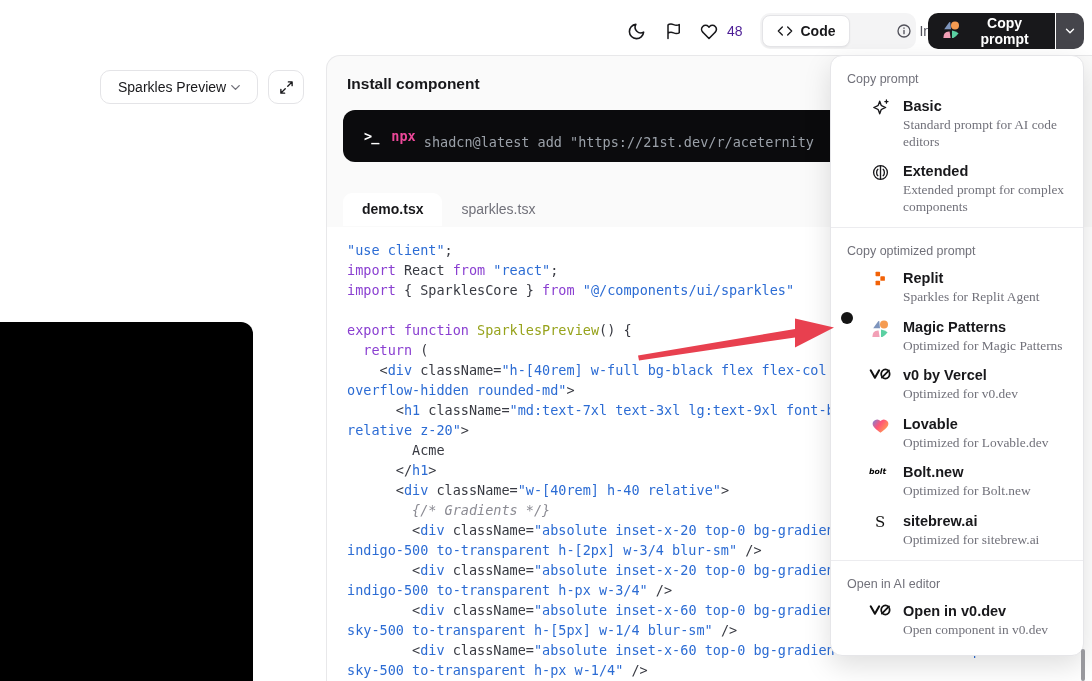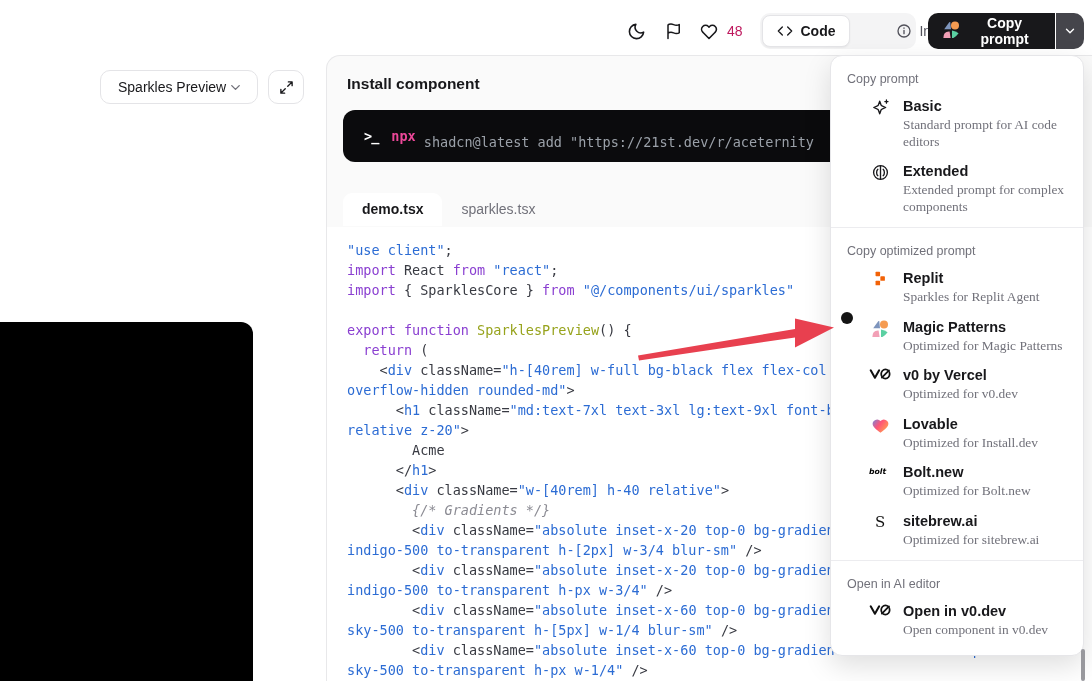--- a/index.html
+++ b/index.html
@@ -2,21 +2,21 @@
 <html><head>
 <meta charset="utf-8">
 <style>
   * { margin:0; padding:0; box-sizing:border-box; }
   html,body { width:1092px; height:681px; }
   body { font-family:"Liberation Sans", sans-serif; background:#ffffff; overflow:hidden; position:relative; color:#18181b; }
   .abs { position:absolute; }
 
   
   .icon-btn { background:transparent; border:none; display:flex; align-items:center; justify-content:center; cursor:pointer; }
-  .like-count { font-size:14px; color:#be185d; }
+  .like-count { font-size:14px; color:#4c1d95; }
   .seg-control { background:#f4f4f5; border-radius:10px; display:flex; align-items:center; padding:2px; height:36px; }
   .seg { display:flex; align-items:center; gap:7px; padding:0 14px; height:32px; border-radius:8px; font-size:14px; color:#52525b; border:1px solid transparent; cursor:pointer; background:transparent; }
   .seg.active { background:#ffffff; border-color:#e4e4e7; color:#18181b; font-weight:600; box-shadow:0 1px 2px rgba(0,0,0,.05); }
   .split-btn { display:flex; height:36px; }
   .split-main { display:flex; align-items:center; gap:9px; background:#18181b; color:#fff; font-size:14px; font-weight:600; padding:0 16px 0 13px; border-radius:10px 0 0 10px; border:none; cursor:pointer; }
   .split-chev { width:34px; background:#45454b; border-radius:0 10px 10px 0; border:none; display:flex; align-items:center; justify-content:center; cursor:pointer; margin-left:1px; }
 
   
   .pill { display:flex; align-items:center; gap:2px; height:34px; padding:0 14px 0 17px; background:#fff; border:1px solid #e4e4e7; border-radius:10px; font-size:14px; color:#18181b; cursor:pointer; }
   .sq-btn { width:36px; height:34px; background:#fff; border:1px solid #e4e4e7; border-radius:10px; display:flex; align-items:center; justify-content:center; cursor:pointer; }
@@ -239,21 +239,21 @@
               <stop offset="0" stop-color="#4596ff"></stop>
               <stop offset="0.5" stop-color="#ff5577"></stop>
               <stop offset="1" stop-color="#ffb347"></stop>
             </linearGradient>
           </defs>
           <path d="M12 21s-7.6-5-9.5-9A5.6 5.6 0 0 1 12 6.4 5.6 5.6 0 0 1 21.5 12c-1.9 4-9.5 9-9.5 9z" fill="url(#lovg)"></path>
         </svg>
       </span>
       <div>
         <div class="mi-title">Lovable</div>
-        <div class="mi-desc">Optimized for Install.dev</div>
+        <div class="mi-desc">Optimized for Lovable.dev</div>
       </div>
     </div>
     <div class="menu-item">
       <span class="mi-icon">
         <svg width="26" height="14" viewBox="0 0 30 14">
           <text x="0" y="11" font-family="DejaVu Sans, sans-serif" font-size="10.5" font-weight="800" font-style="italic" fill="#000">bolt</text>
         </svg>
       </span>
       <div>
         <div class="mi-title">Bolt.new</div>

